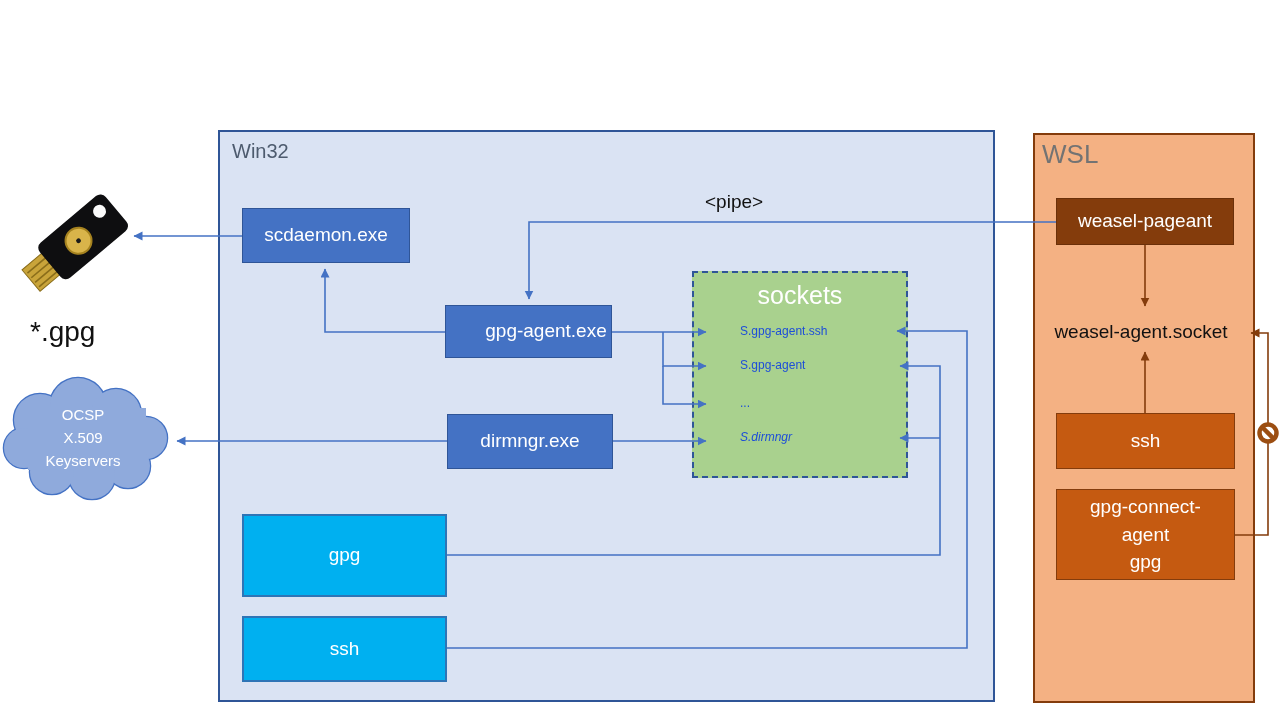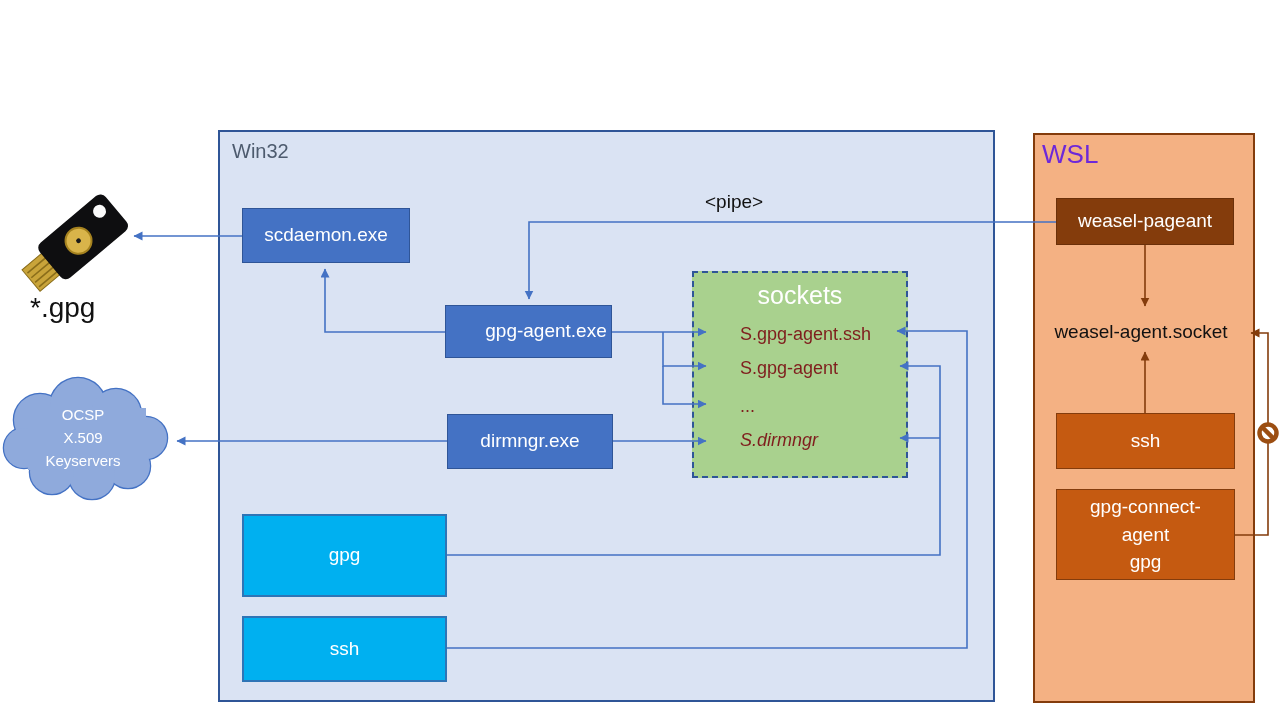--- a/index.html
+++ b/index.html
@@ -10,21 +10,21 @@
 
   .win32-box {
     left:218px; top:130px; width:777px; height:572px;
     background:#dae3f3; border:2px solid #2f5597; z-index:1;
   }
   .wsl-box {
     left:1033px; top:133px; width:222px; height:570px;
     background:#f4b183; border:2px solid #843c0c; z-index:1;
   }
   .container-title-win { left:232px; top:140px; font-size:20px; color:#4d5b6e; z-index:2; }
-  .container-title-wsl { left:1042px; top:139px; font-size:26px; color:#6d28d9; z-index:2; }
+  .container-title-wsl { left:1042px; top:139px; font-size:26px; color:#737373; z-index:2; }
 
   .node {
     display:flex; align-items:center; justify-content:center; flex-direction:column;
     color:#fff; font-size:19px; text-align:center; z-index:2; line-height:1.5;
   }
   .blue   { background:#4472c4; border:1px solid #2f5597; }
   .cyan   { background:#00b0f0; border:2px solid #2e75b6; }
   .dbrown { background:#843c0c; border:1px solid #6b3009; }
   .obrown { background:#c55a11; border:1.5px solid #843c0c; }
 
@@ -36,25 +36,25 @@
   .n-pageant    { left:1056px; top:198px; width:178px; height:47px; }
   .n-lssh       { left:1056px; top:413px; width:179px; height:56px; }
   .n-lconnect   { left:1056px; top:489px; width:179px; height:91px; line-height:1.45; }
 
   .sockets-box {
     left:692px; top:271px; width:216px; height:207px;
     background:#a9d18e; border:2px dashed #2f5597; z-index:2;
   }
   .sockets-title { position:absolute; left:0; top:8px; width:100%; text-align:center;
     color:#fff; font-size:25px; }
-  .socket-item { position:absolute; left:46px; color:#7f1d1d; font-size:18px; white-space:nowrap; }
+  .socket-item { position:absolute; left:46px; color:#1d4ed8; font-size:12px; white-space:nowrap; }
   .si-0 { top:51px; } .si-1 { top:85px; } .si-2 { top:123px; } .si-3 { top:157px;font-style:italic; }
 
   .pipe-label { left:705px; top:191px; font-size:19px; color:#111; z-index:2; }
-  .gpg-label  { left:30px;  top:292px; font-size:28px; color:#111; z-index:2; }
+  .gpg-label  { left:30px;  top:316px; font-size:28px; color:#111; z-index:2; }
   .wsocket-label { left:1050px; top:321px; width:182px; text-align:center;
     font-size:19px; color:#111; z-index:2; }
   .cloud-text { left:8px; top:404px; width:150px; text-align:center; color:#fff;
     font-size:15px; line-height:1.53; z-index:2; }
 
   .wires { position:absolute; left:0; top:0; width:1280px; height:720px;
     z-index:3; pointer-events:none; }
   .art { position:absolute; z-index:2; }
 </style>
 </head>

